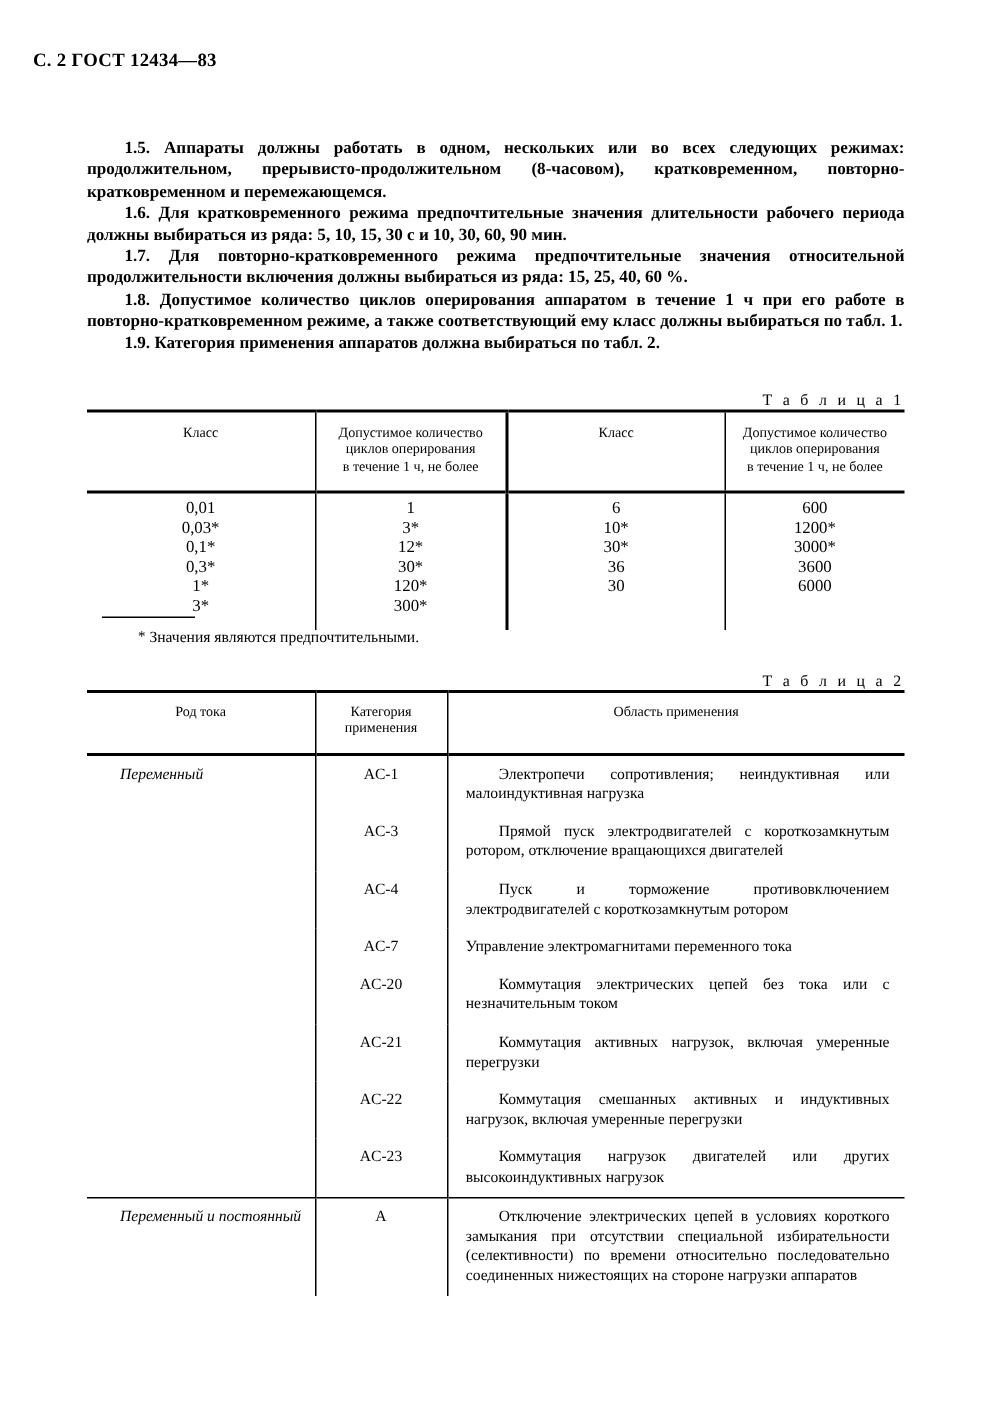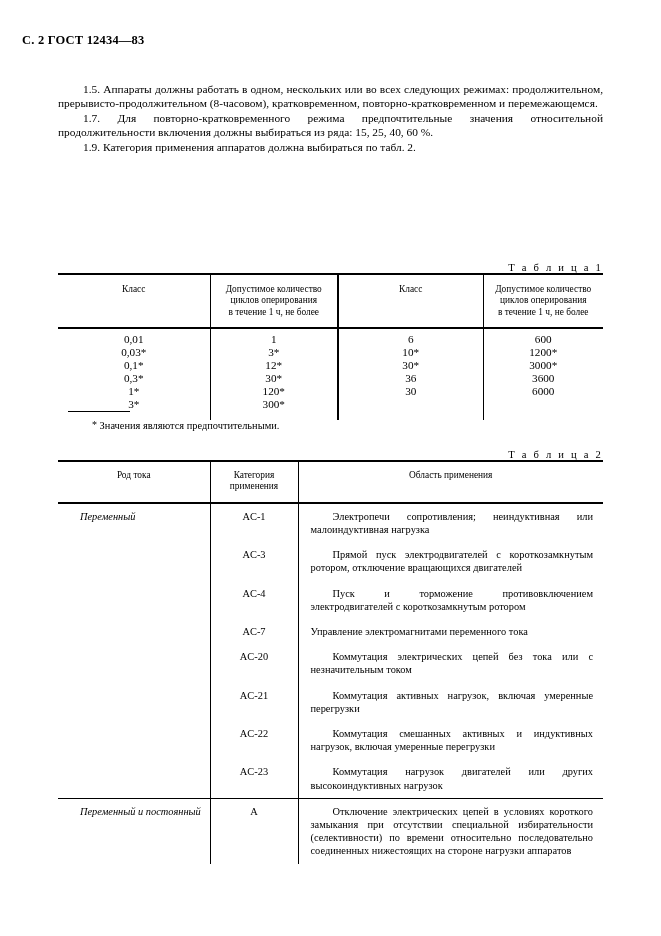--- a/index.html
+++ b/index.html
@@ -33,22 +33,23 @@
     font-size: 12.5px;
     font-weight: bold;
     letter-spacing: 0.2px;
     white-space: nowrap;
   }
 
   
   .body-block {
     position: absolute;
     left: 58px;
-    top: 82px;
-    width: 545px;
+    top: 92px;
+    width: 545px;
+    font-weight: bold;
   }
   p.para {
     margin: 0 0 0 0;
     font-size: 11.4px;
     line-height: 14.4px;
     text-align: justify;
     text-indent: 25px;
     hyphens: manual;
   }
   p.para + p.para { margin-top: 0px; }
@@ -175,21 +176,23 @@
 </style>
 </head>
 <body>
 
 <div class="page">
 
   <div class="running-head">С. 2 ГОСТ 12434—83</div>
 
   <div class="body-block">
     <p class="para">1.5. Аппараты должны работать в одном, нескольких или во всех следующих режимах: продолжительном, прерывисто-продолжительном (8-часовом), кратковременном, повторно-кратковременном и перемежающемся.</p>
+    <p class="para">1.6. Для кратковременного режима предпочтительные значения длительности рабочего периода должны выбираться из ряда: 5, 10, 15, 30 с и 10, 30, 60, 90 мин.</p>
     <p class="para">1.7. Для повторно-кратковременного режима предпочтительные значения относительной продолжительности включения должны выбираться из ряда: 15, 25, 40, 60 %.</p>
+    <p class="para">1.8. Допустимое количество циклов оперирования аппаратом в течение 1 ч при его работе в повторно-кратковременном режиме, а также соответствующий ему класс должны выбираться по табл. 1.</p>
     <p class="para">1.9. Категория применения аппаратов должна выбираться по табл. 2.</p>
   </div>
 
   <div class="t1-wrap">
     <div class="tbl-caption">Т а б л и ц а  1</div>
 
     <table class="gost-table t1">
       <colgroup>
         <col class="c1">
           <col class="c2">

